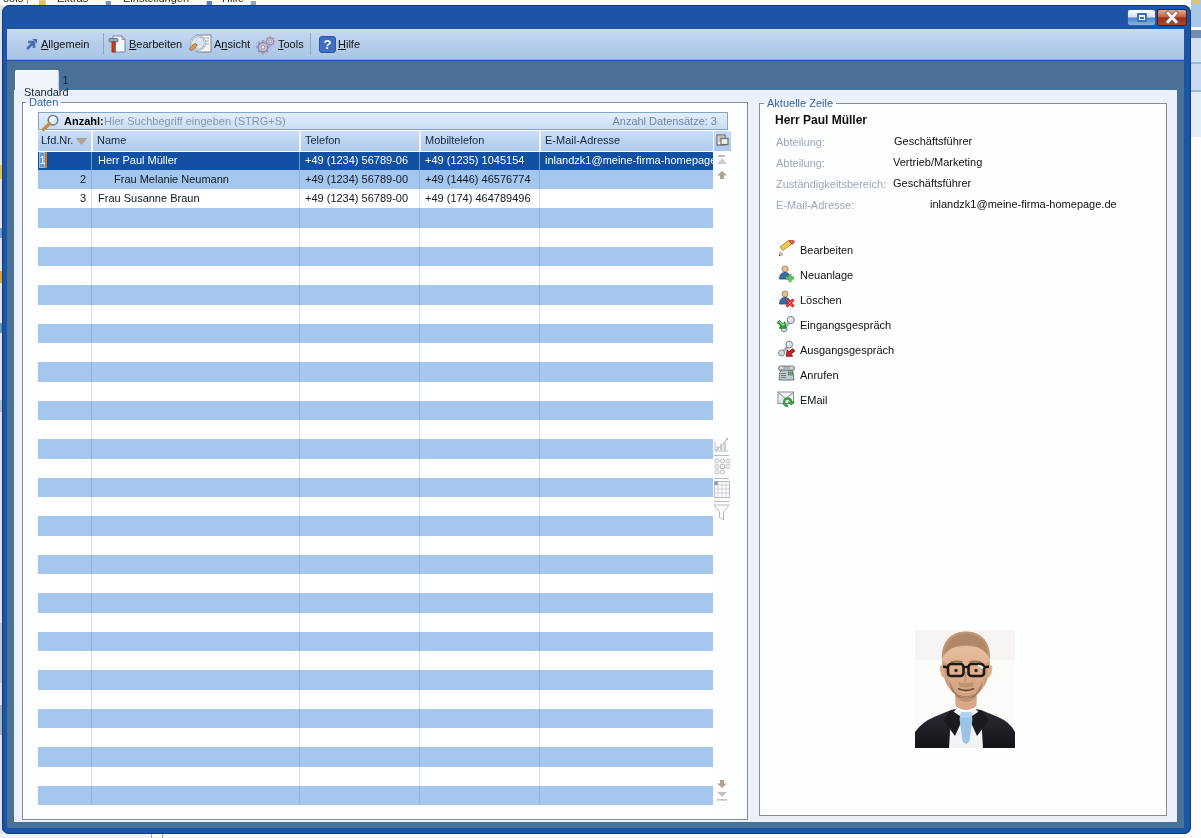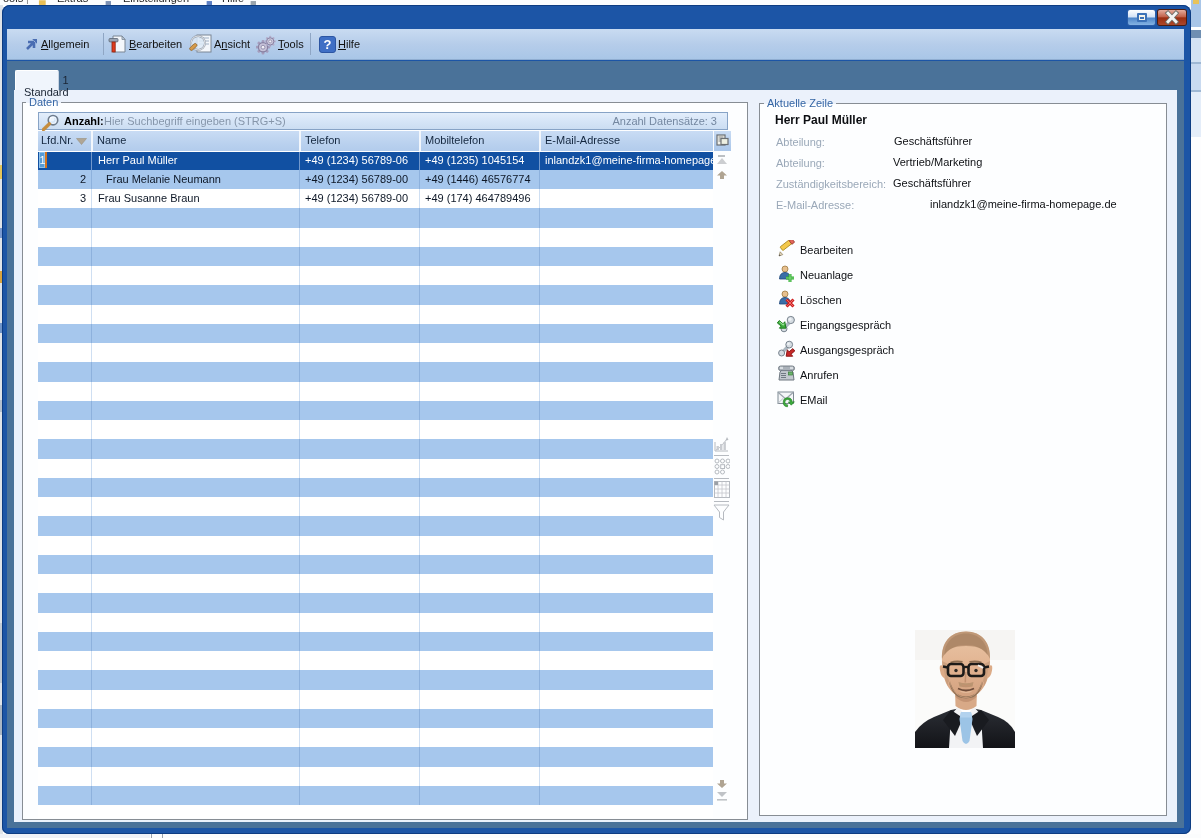--- a/index.html
+++ b/index.html
@@ -382,21 +382,21 @@
       <div class="abs" style="left:0.5px;top:1.5px;width:6.5px;height:16px;background:#579bd5;border:1px solid #8cc0ea"></div>
       <div class="cell" style="left:1.5px;top:3px;color:#fff">1</div>
       <div class="abs" style="left:7px;top:1.5px;width:2px;height:16px;background:#d4731c"></div>
       <div class="cell" style="left:60px;top:3px;color:#fff">Herr Paul Müller</div>
       <div class="cell" style="left:267px;top:3px;color:#fff">+49 (1234) 56789-06</div>
       <div class="cell" style="left:387px;top:3px;color:#fff">+49 (1235) 1045154</div>
       <div class="cell" style="left:507px;top:3px;color:#fff">inlandzk1@meine-firma-homepage.</div>
     </div>
     <div class="rowtxt" style="top:19.25px">
       <div class="cell" style="left:40px;top:3px;text-align:right;width:8px">2</div>
-      <div class="cell" style="left:68px;top:3px">Frau Melanie Neumann</div>
+      <div class="cell" style="left:76px;top:3px">Frau Melanie Neumann</div>
       <div class="cell" style="left:267px;top:3px">+49 (1234) 56789-00</div>
       <div class="cell" style="left:387px;top:3px">+49 (1446) 46576774</div>
     </div>
     <div class="rowtxt" style="top:38.50px">
       <div class="cell" style="left:40px;top:3px;text-align:right;width:8px">3</div>
       <div class="cell" style="left:60px;top:3px">Frau Susanne Braun</div>
       <div class="cell" style="left:267px;top:3px">+49 (1234) 56789-00</div>
       <div class="cell" style="left:387px;top:3px">+49 (174) 464789496</div>
     </div>
   </div>

